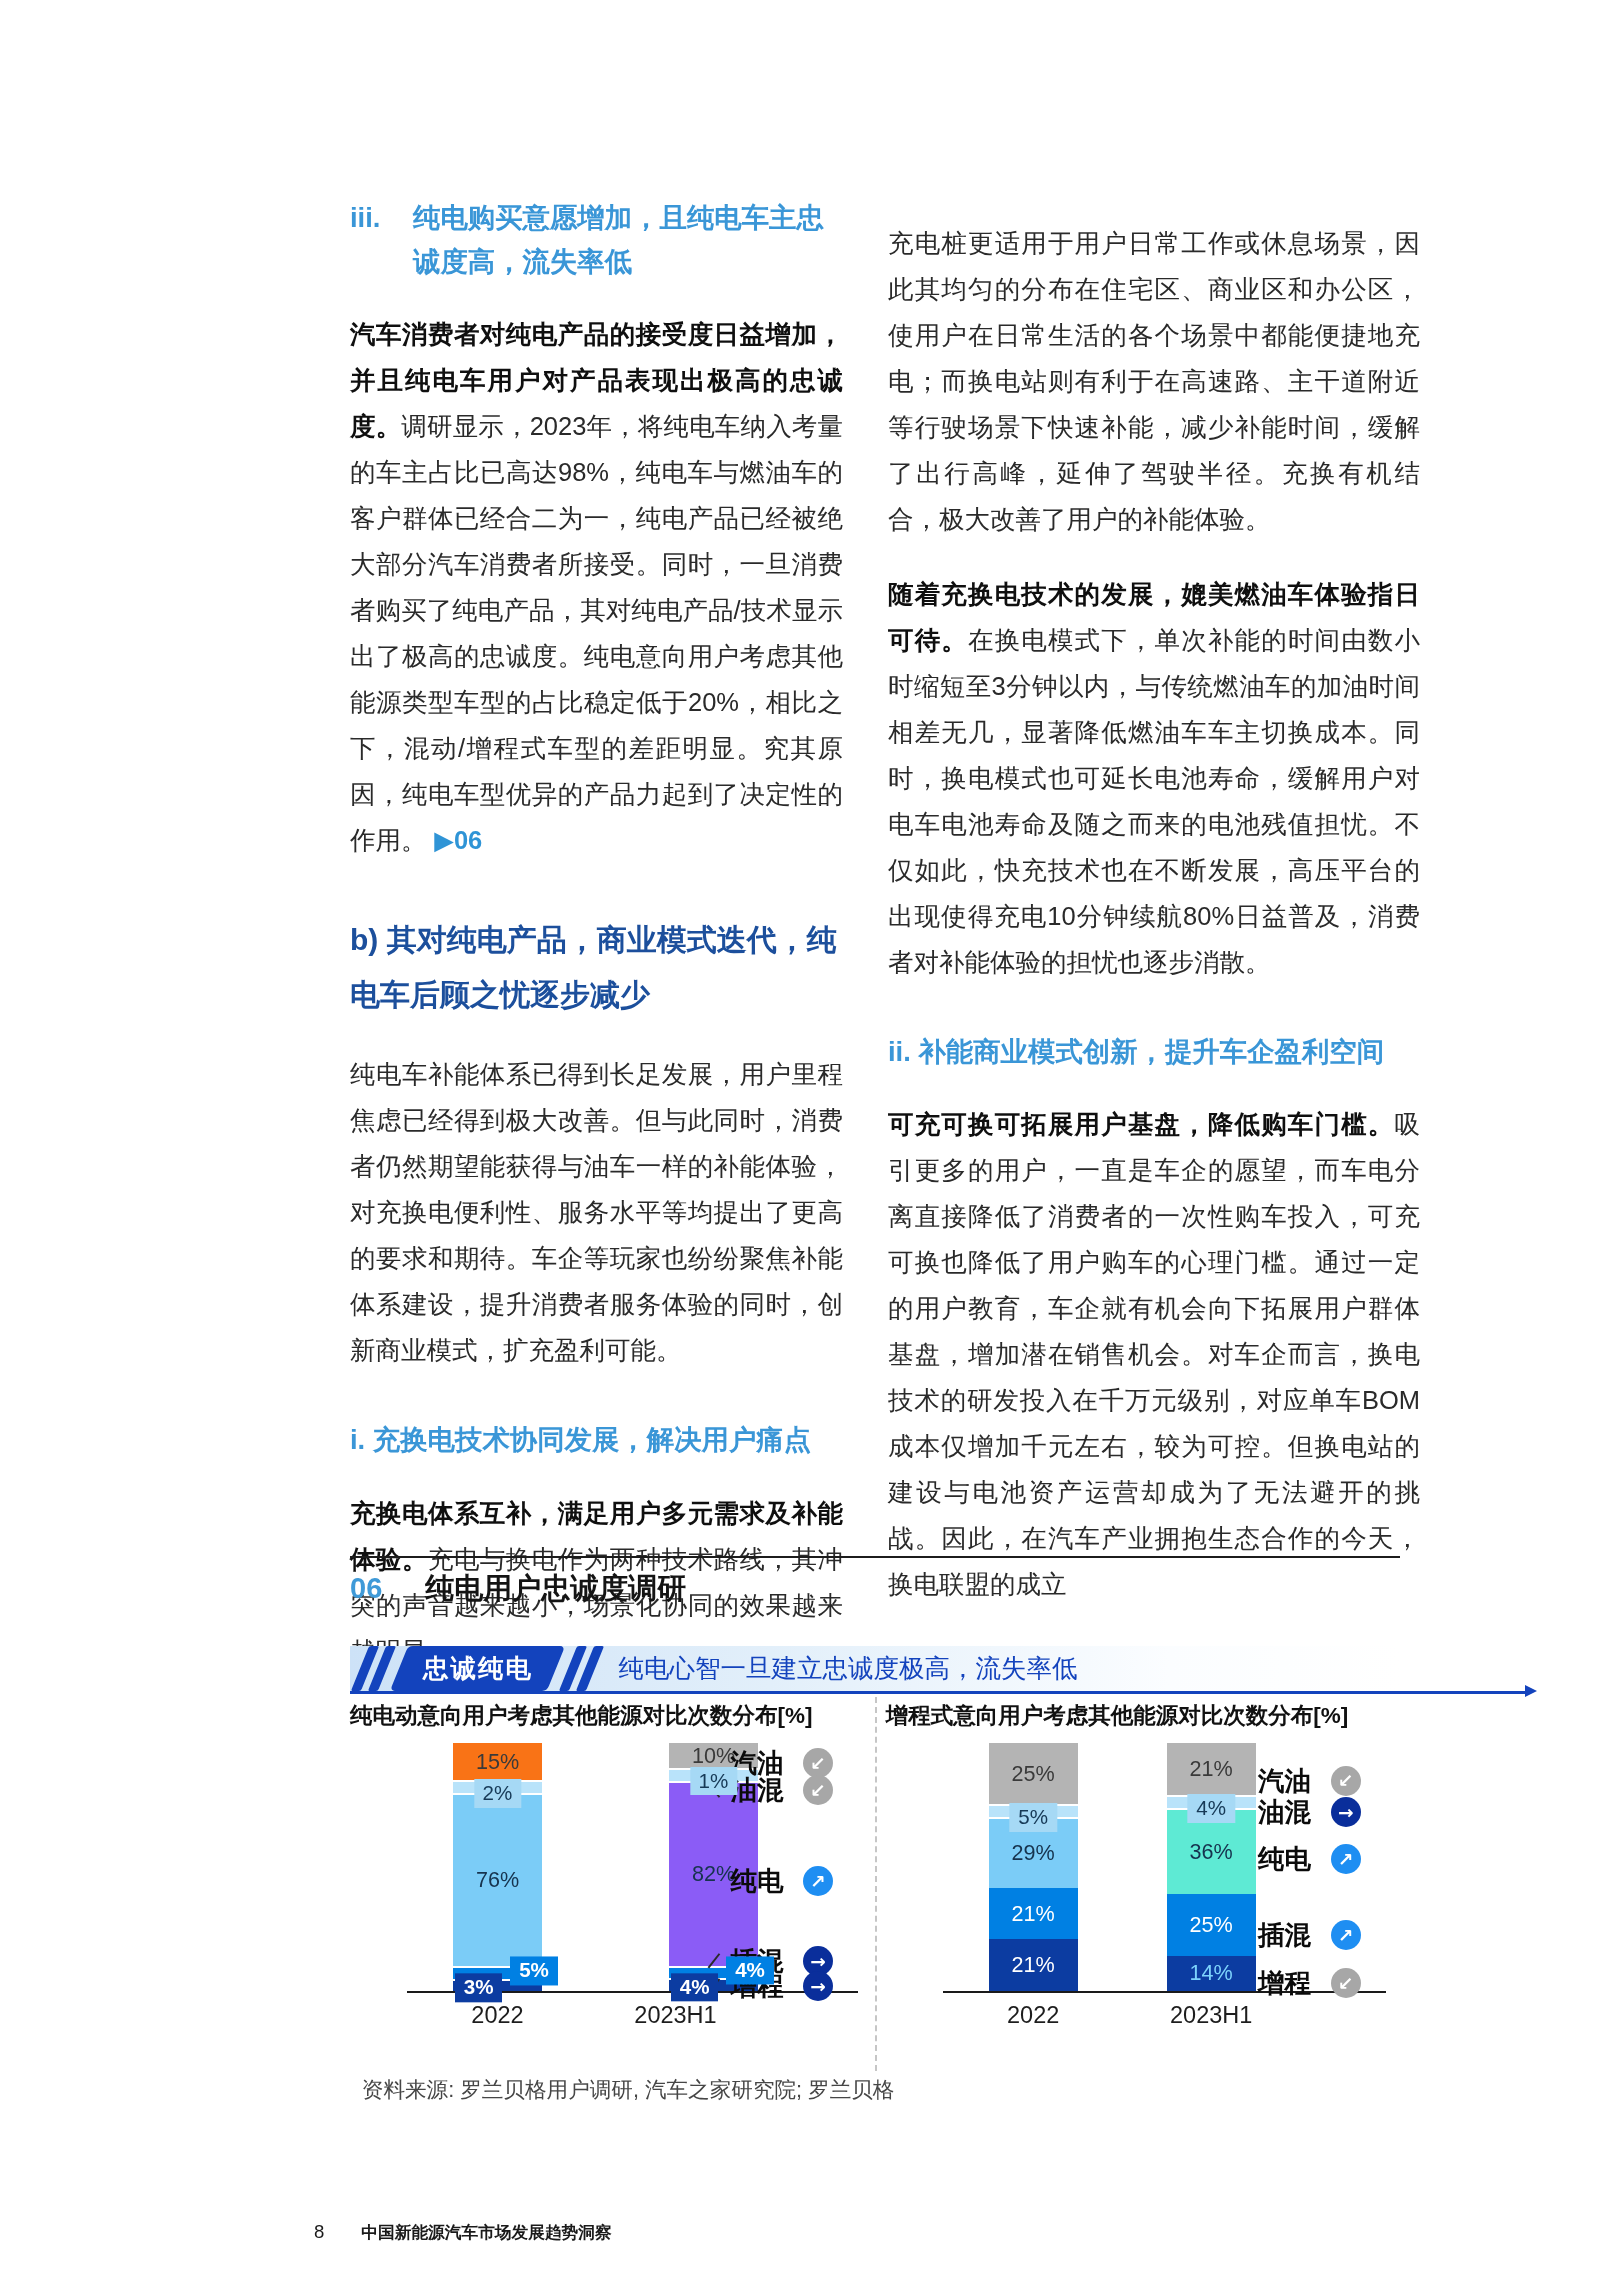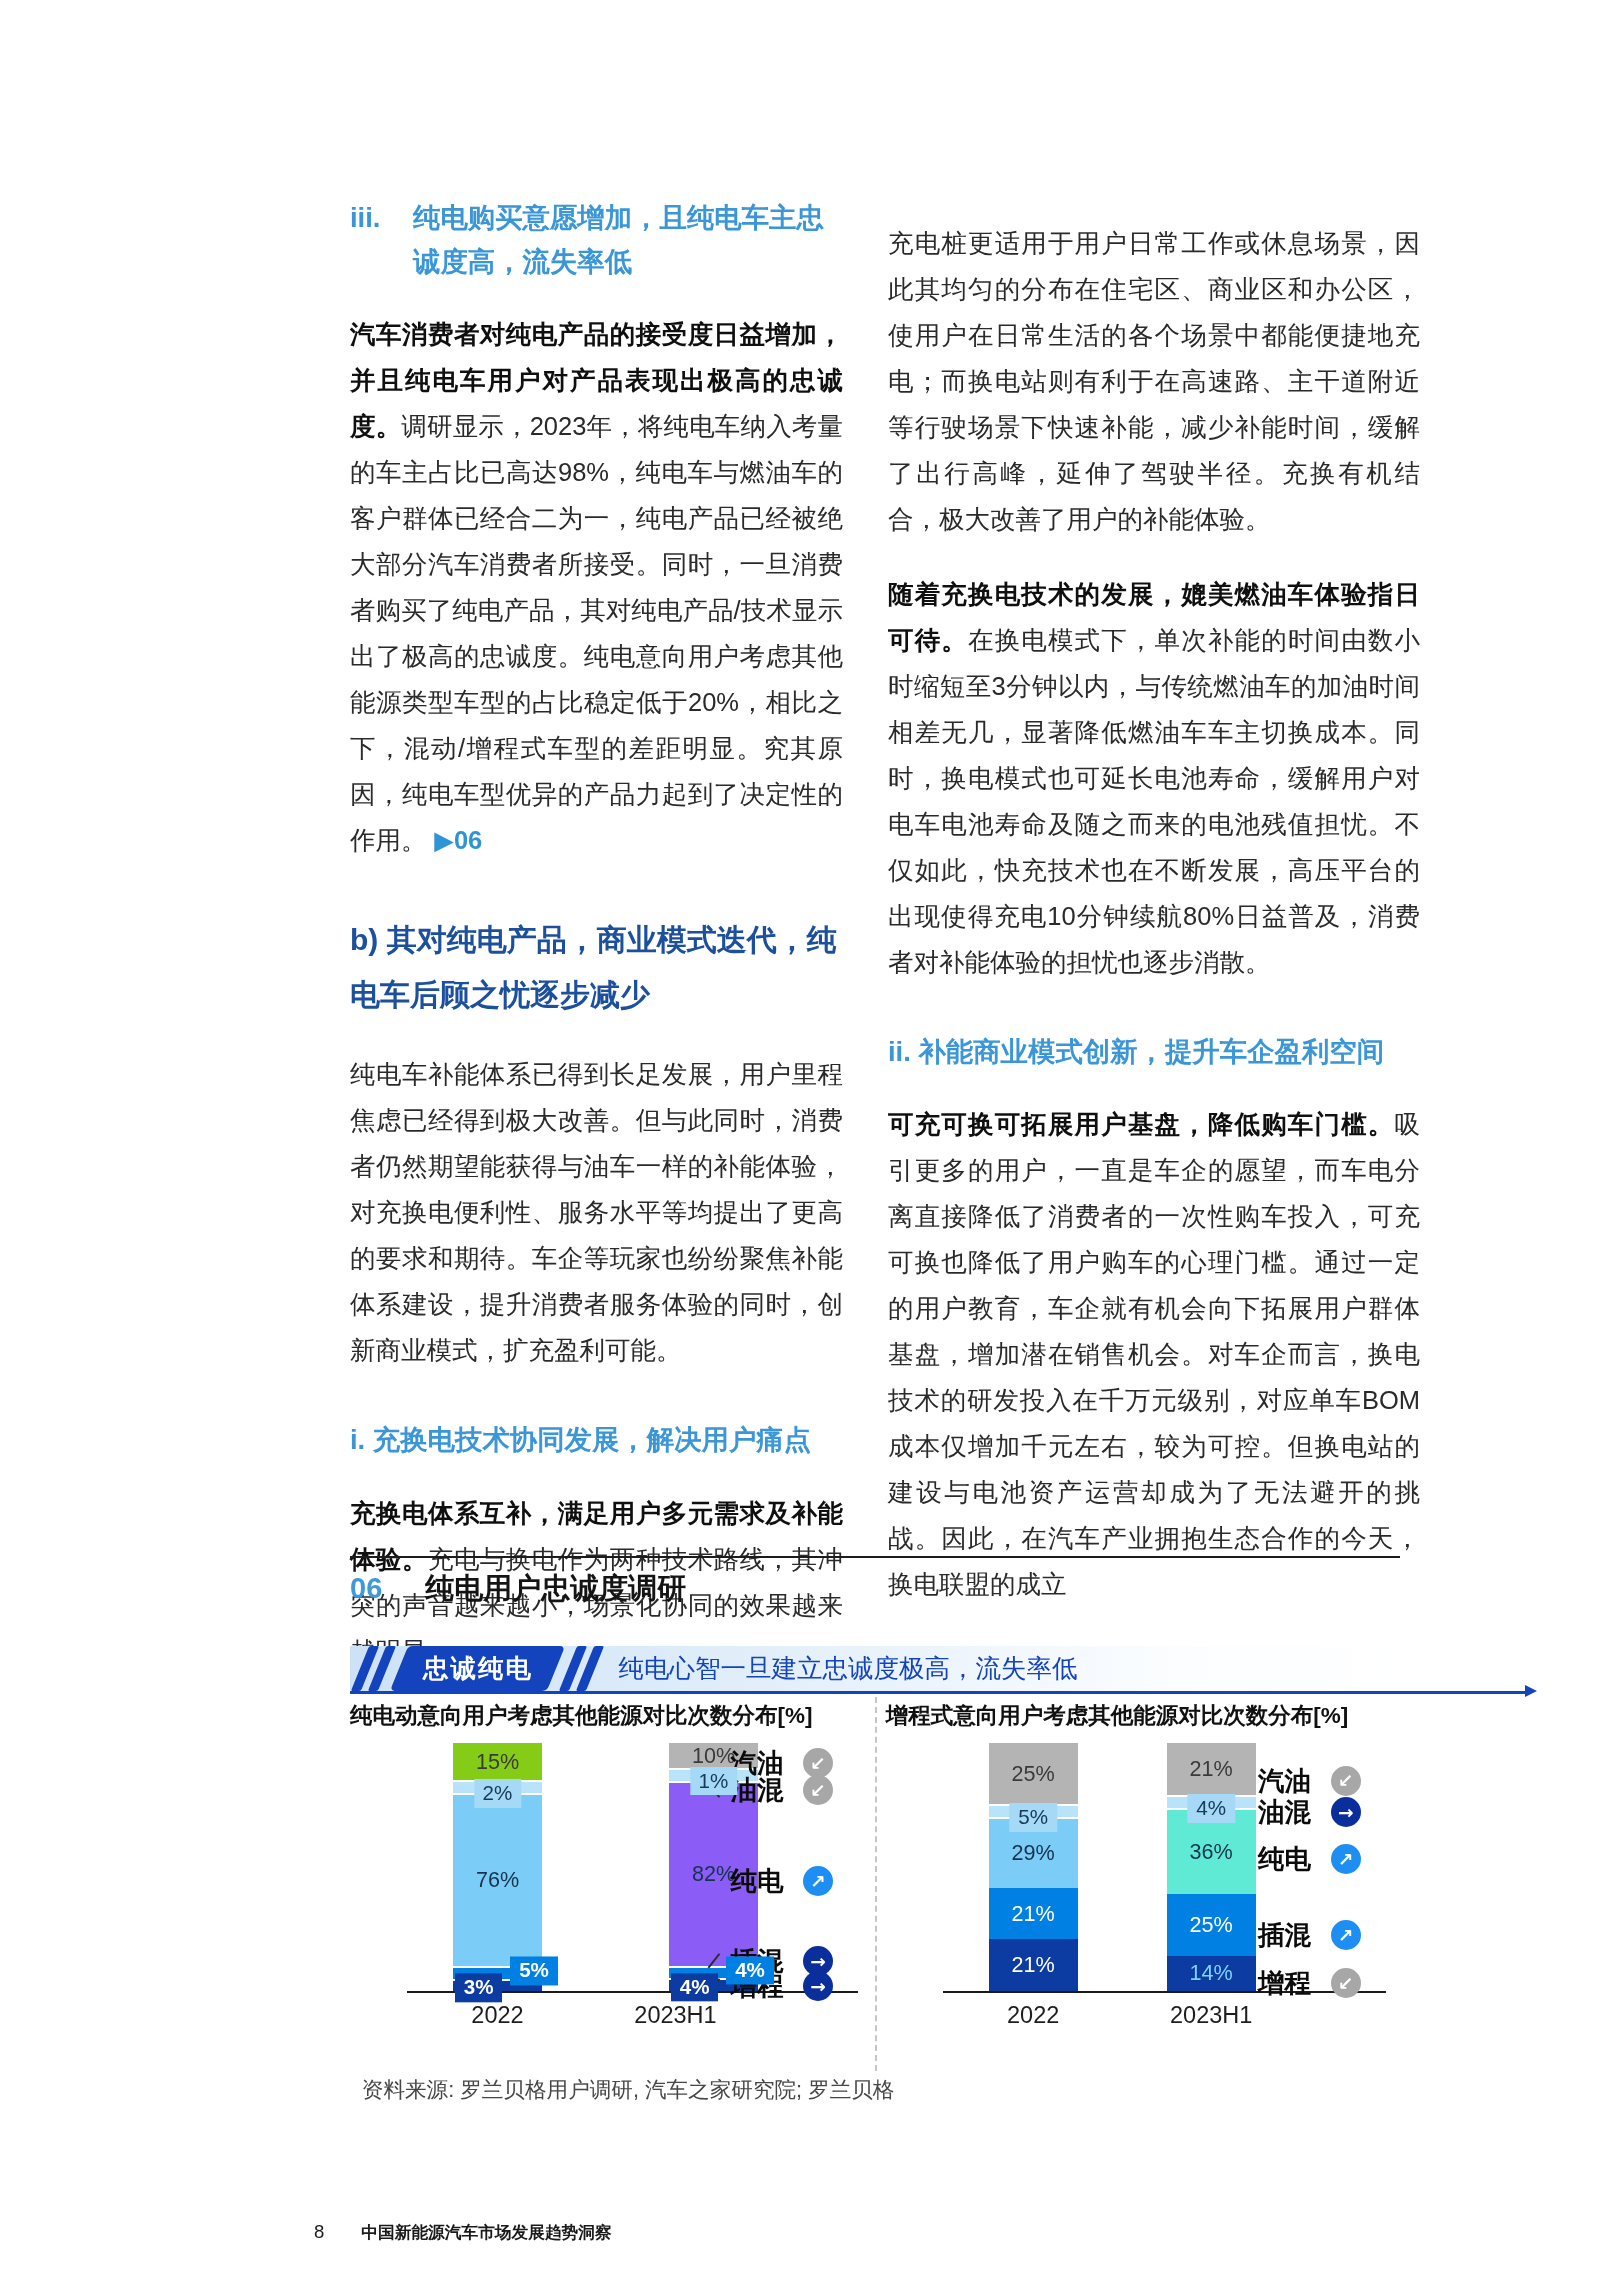--- a/index.html
+++ b/index.html
@@ -116,21 +116,21 @@
       <span class="stripe"></span>
       <span class="banner-text">纯电心智一旦建立忠诚度极高，流失率低</span>
       <span class="banner-underline"></span>
     </div>
     <div class="charts">
       <div class="chart-panel">
         <div class="chart-title">纯电动意向用户考虑其他能源对比次数分布[%]</div>
         <div class="chart-canvas">
             <div class="axis"></div>
             <div class="bar" style="left: 103px;">
-              <div class="seg" style="height: 37px; background: #84cc16;">
+              <div class="seg" style="height: 37px; background: #f97316;">
                 <div class="seg-label" style="color: rgb(58, 58, 58);">15%</div>
               </div>
               <div class="seg" style="height: 12.7px; background: rgb(185, 227, 250); border-top: 2px solid rgb(255, 255, 255);">
                 <div class="chip chip-pale">2%</div>
               </div>
               <div class="seg" style="height: 173px; background: rgb(123, 204, 247); border-top: 2px solid rgb(255, 255, 255);">
                 <div class="seg-label" style="color: rgb(22, 51, 78);">76%</div>
               </div>
               <div class="seg" style="height: 12.7px; background: rgb(0, 128, 227); border-top: 2px solid rgb(255, 255, 255);">
                 <div class="chip chip-right" style="background: rgb(0, 128, 227);">5%</div>

